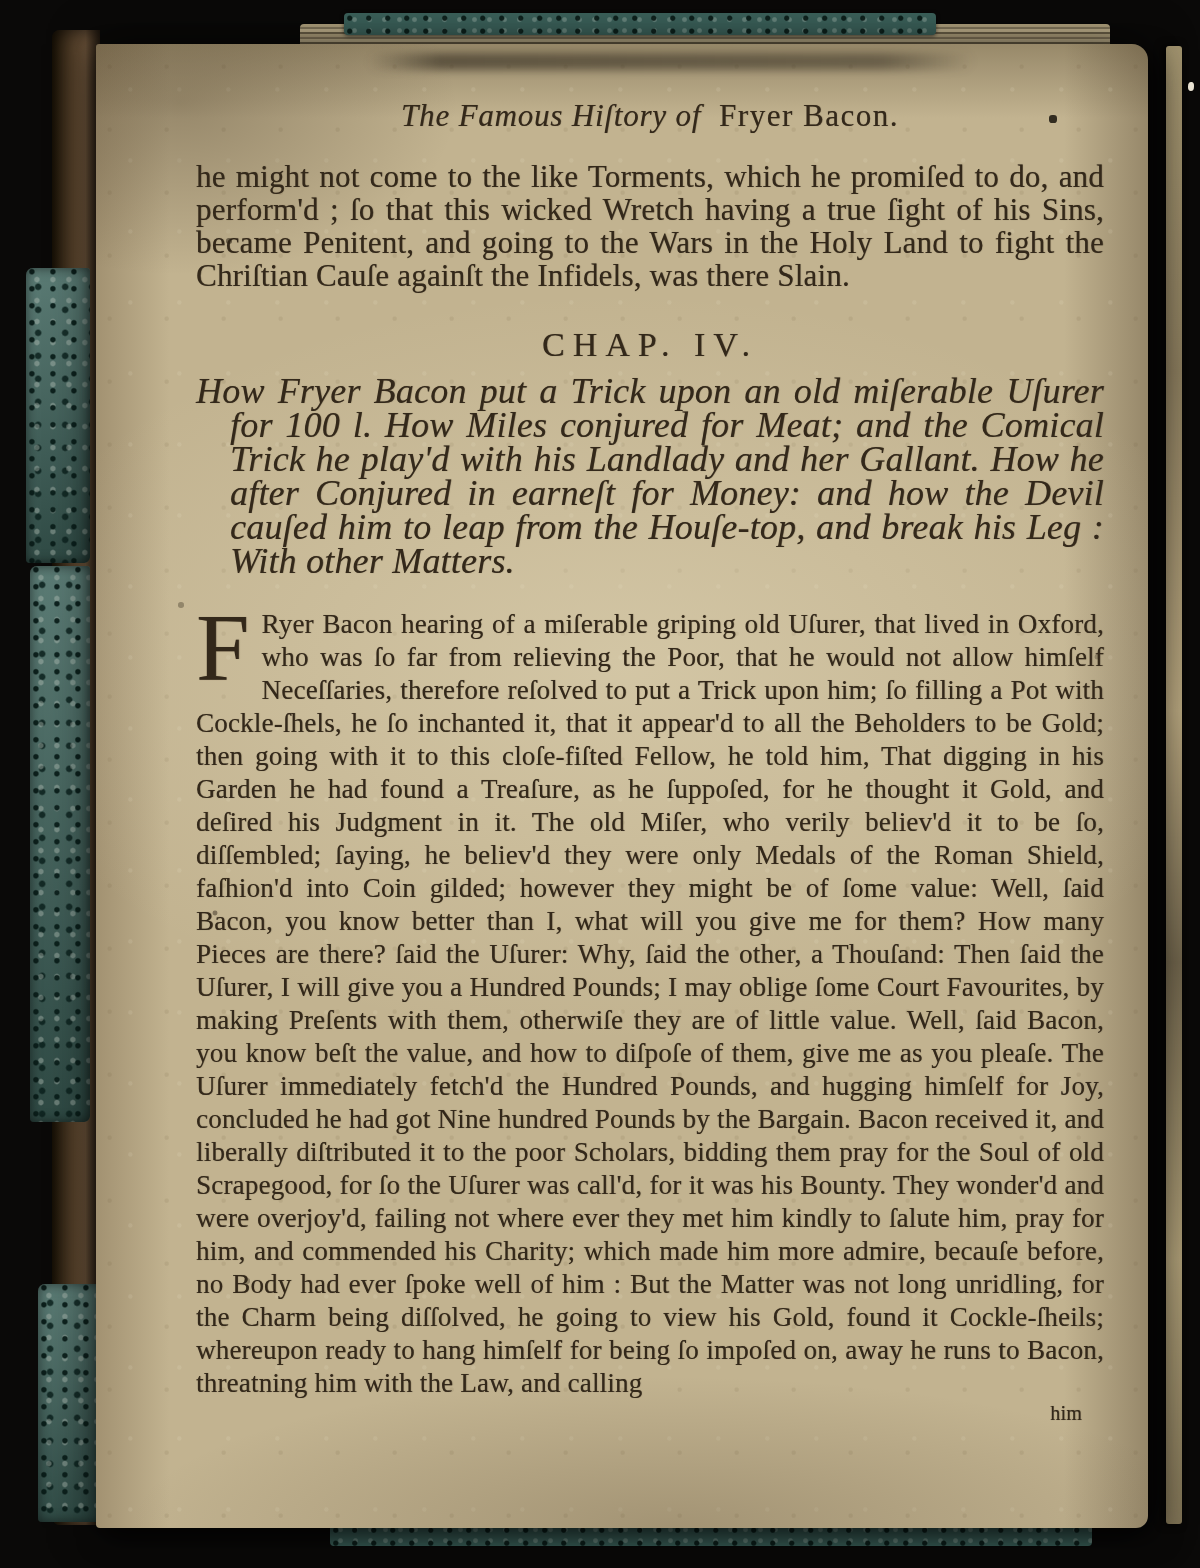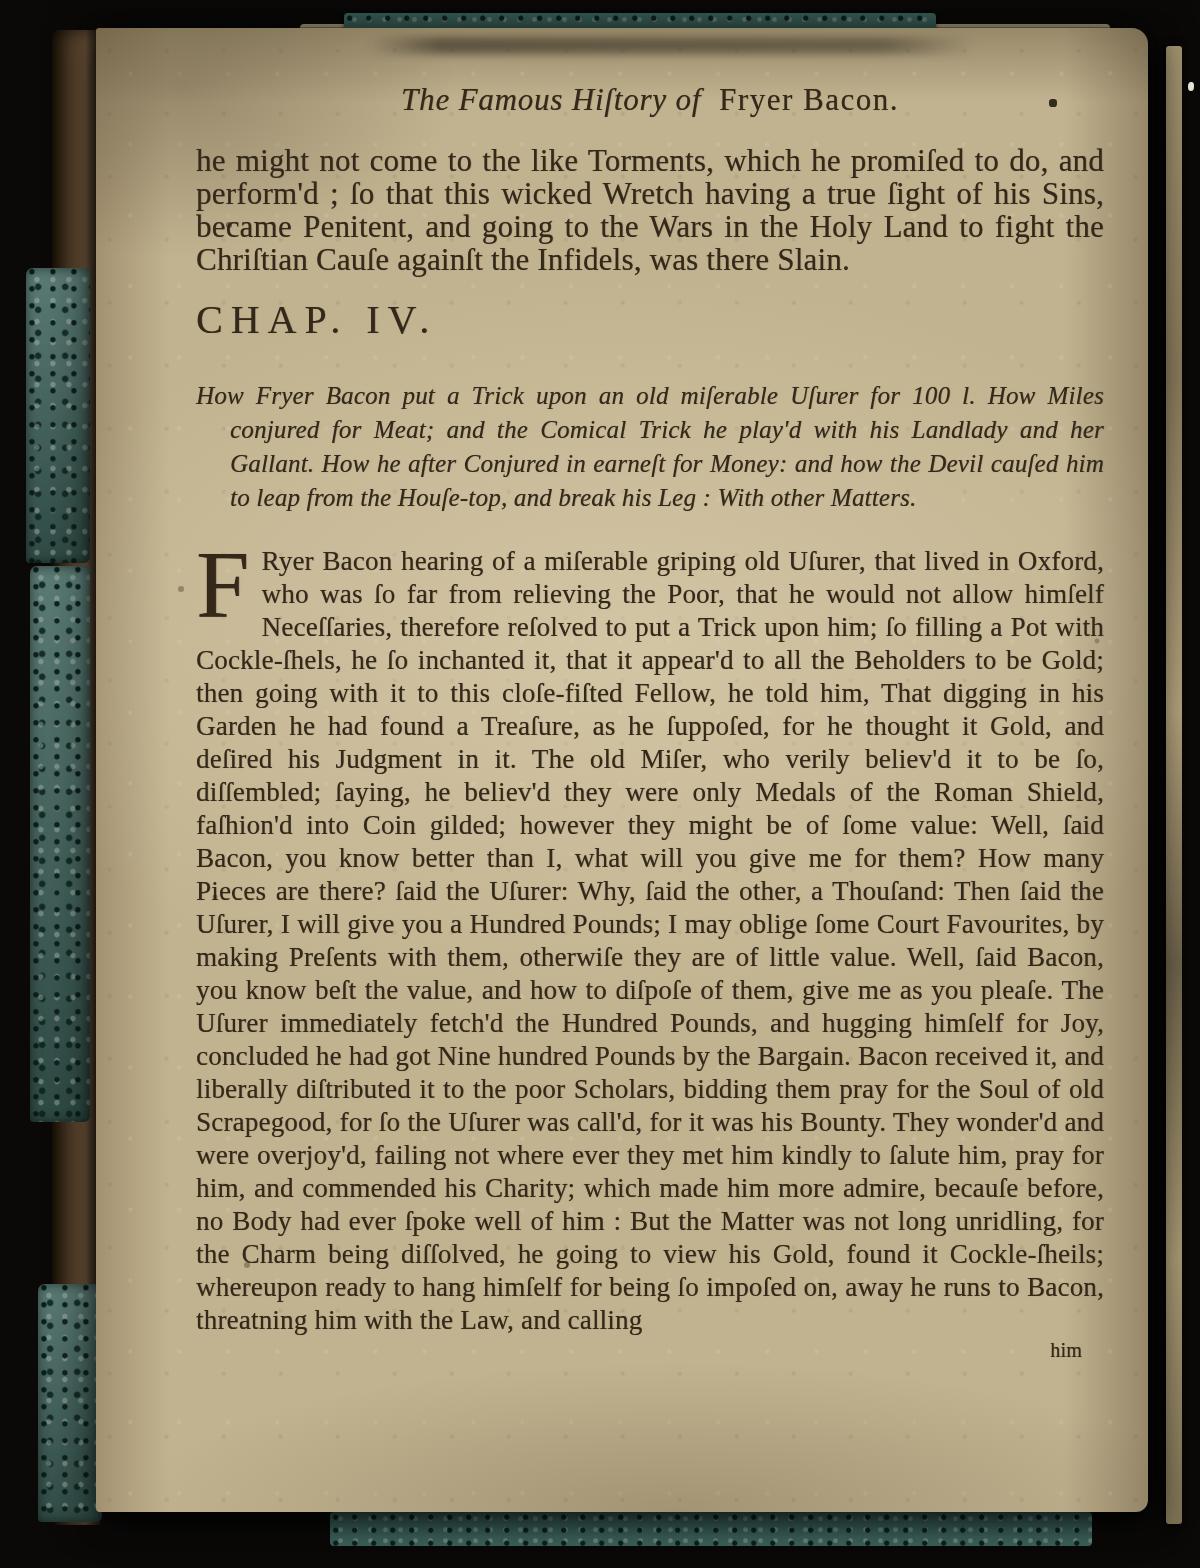--- a/index.html
+++ b/index.html
@@ -63,21 +63,21 @@
     border-radius:3px;
     box-shadow:-3px 0 8px rgba(0,0,0,.65);
     z-index:1;
   }
   .fleck{
     position:absolute;left:1188px;top:82px;width:6px;height:9px;
     background:#e8e2d2;border-radius:50% 40% 50% 45%;z-index:3;
   }
   
   .page{
-    position:absolute;left:96px;top:28px;width:1052px;height:1484px;
+    position:absolute;left:96px;top:44px;width:1052px;height:1484px;
     z-index:2;
     box-sizing:border-box;
     padding:54px 44px 0 100px;
     border-radius:3px 16px 12px 4px;
     background-color:#c2b390;
     background-image:
       radial-gradient(ellipse 900px 520px at 50% 42%, rgba(238,228,198,.38), transparent 72%),
       radial-gradient(ellipse 420px 260px at 8% 4%, rgba(62,48,30,.33), transparent 66%),
       radial-gradient(ellipse 760px 210px at 55% 100%, rgba(82,66,44,.28), transparent 72%),
       radial-gradient(circle at 24% 36%, rgba(92,72,42,.10) 1.6px, transparent 2.8px),
@@ -114,29 +114,29 @@
     white-space:nowrap;
   }
   .running-title .rt-italic{ font-style:italic; letter-spacing:.8px; }
   .running-title .rt-roman{ font-style:normal; margin-left:10px; letter-spacing:1.5px; }
   .para-top{
     margin-top:26px;
     font-size:31px;line-height:33px;
     text-align:justify;
   }
   .chap-heading{
-    margin-top:20px;
-    text-align:left;
-    font-size:40px;
+    margin-top:34px;
+    text-align:center;
+    font-size:34px;
     letter-spacing:8px;
   }
   .chap-summary{
-    margin-top:36px;
+    margin-top:10px;
     font-style:italic;
-    font-size:25px;line-height:34px;
+    font-size:36px;line-height:34px;
     text-align:justify;
     padding-left:34px;text-indent:-34px;
   }
   .body-text{
     margin-top:30px;
     font-size:27px;line-height:33px;
     text-align:justify;
   }
   .dropcap{
     float:left;

